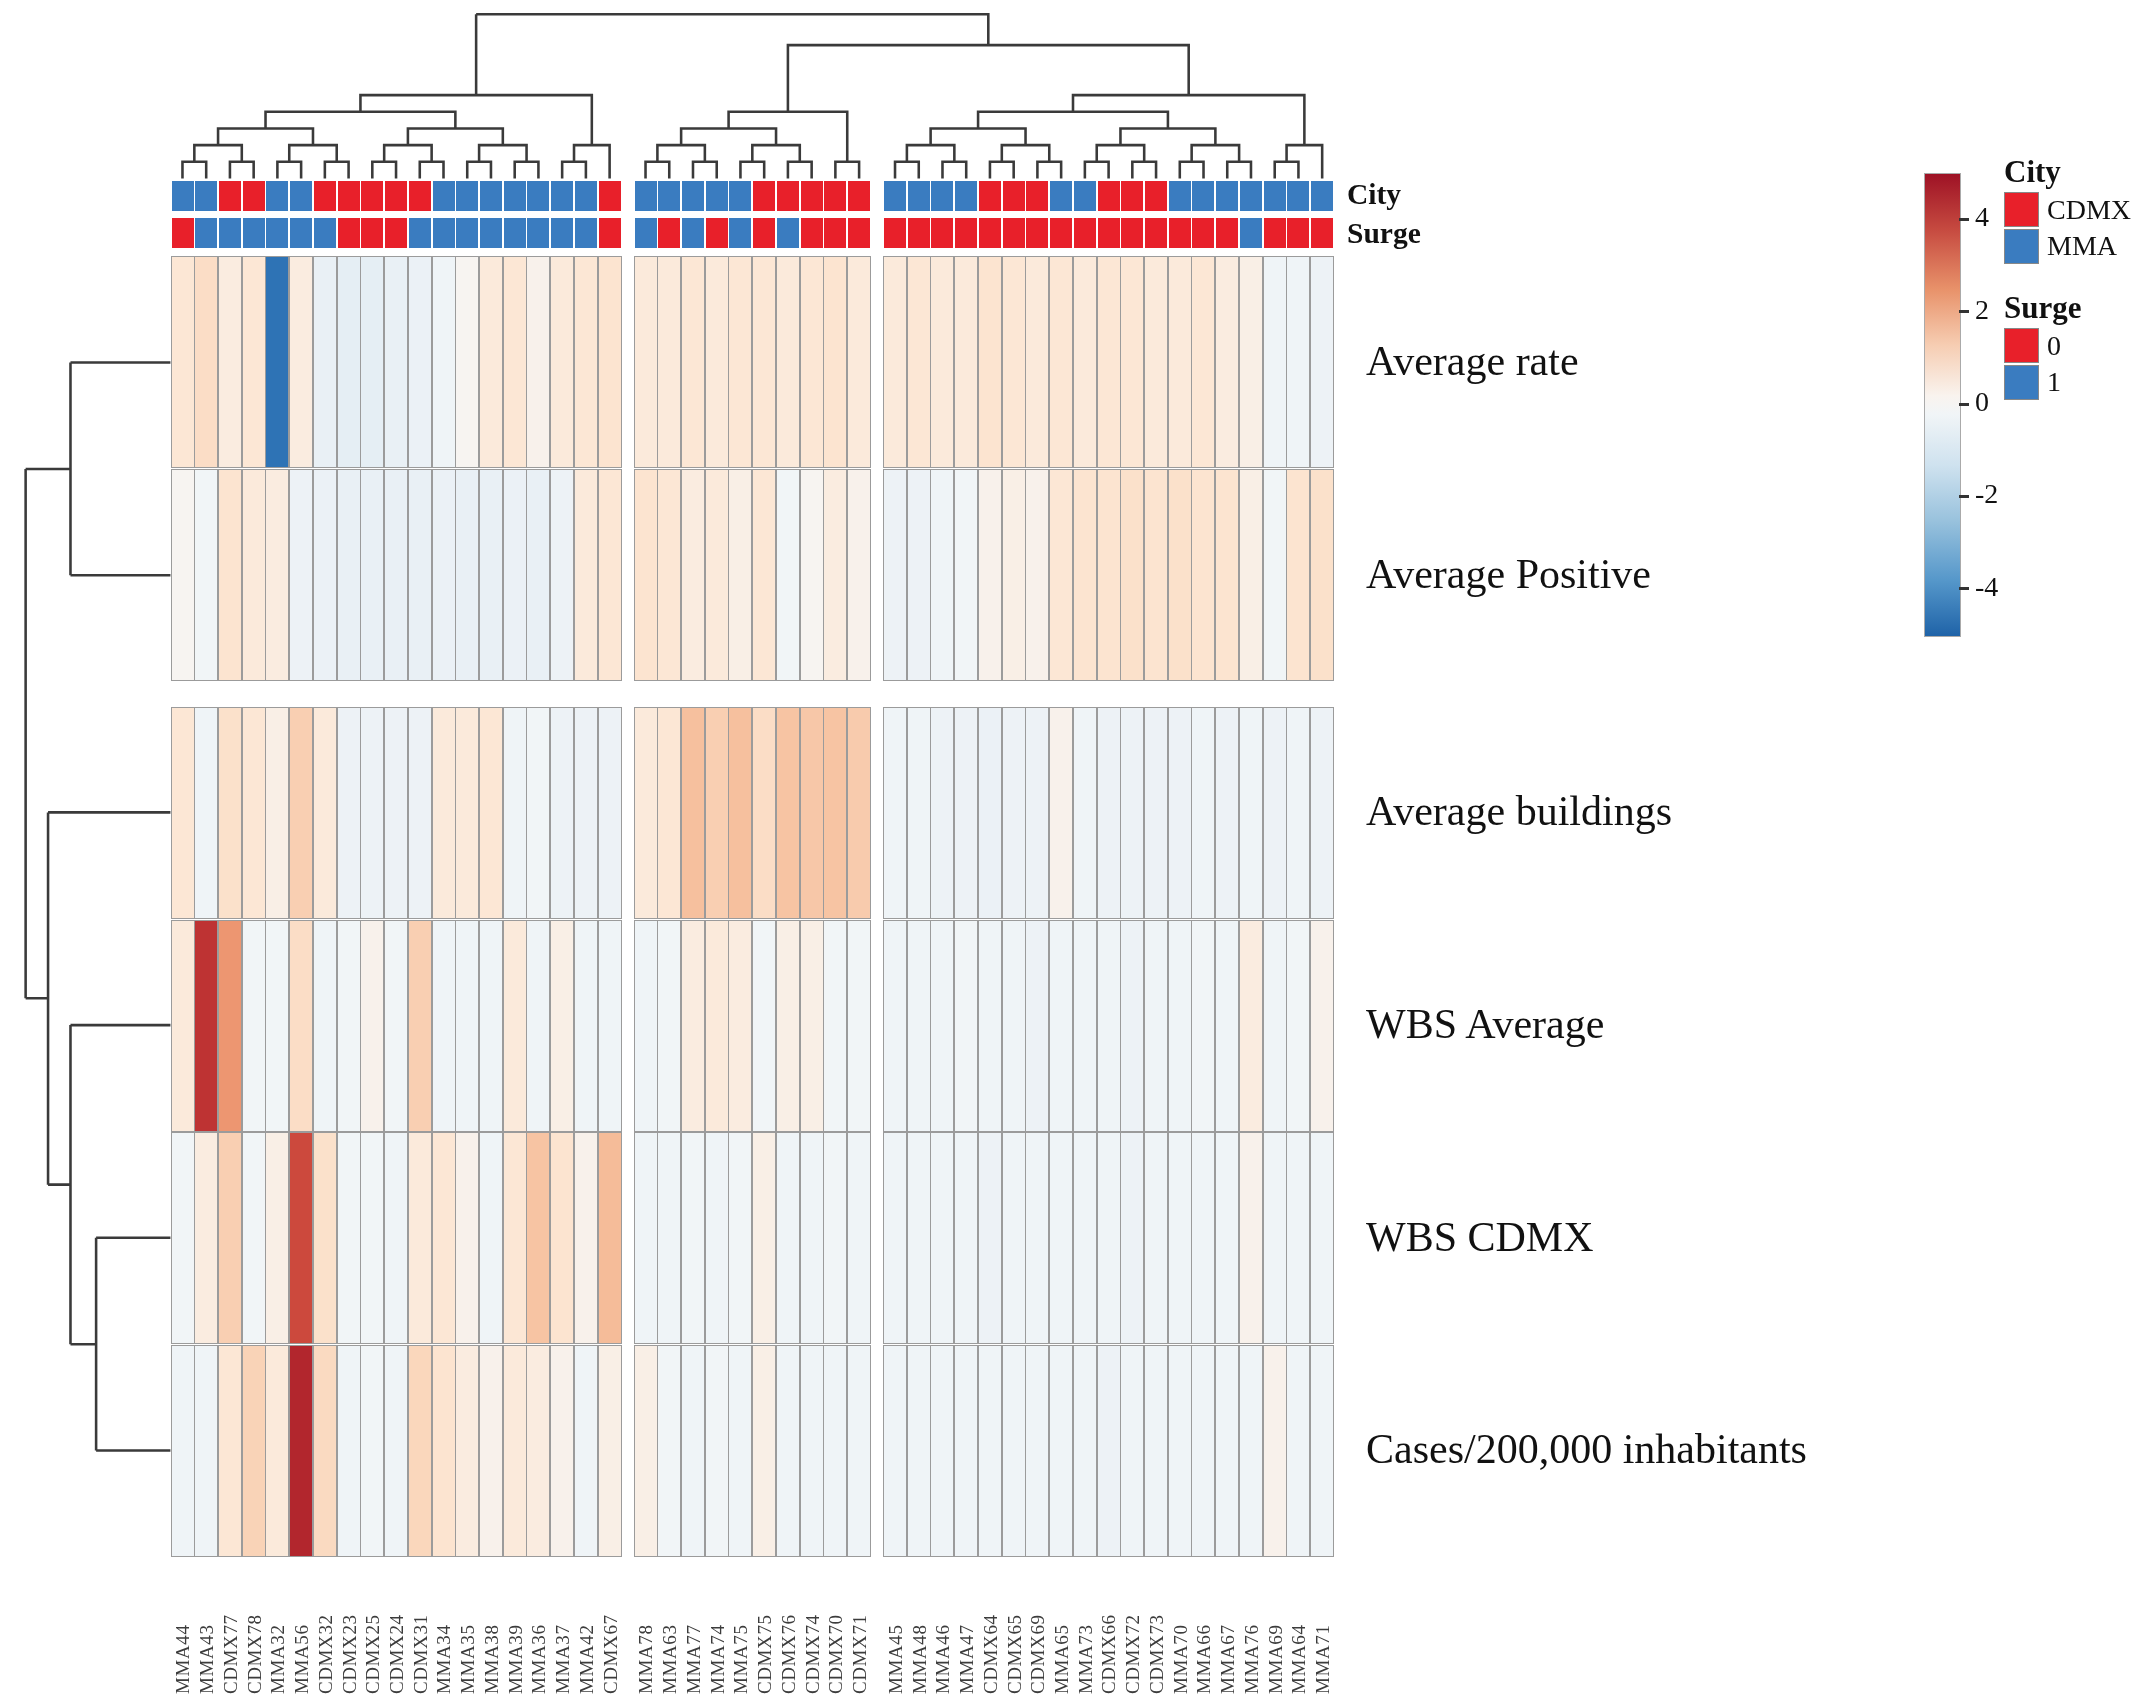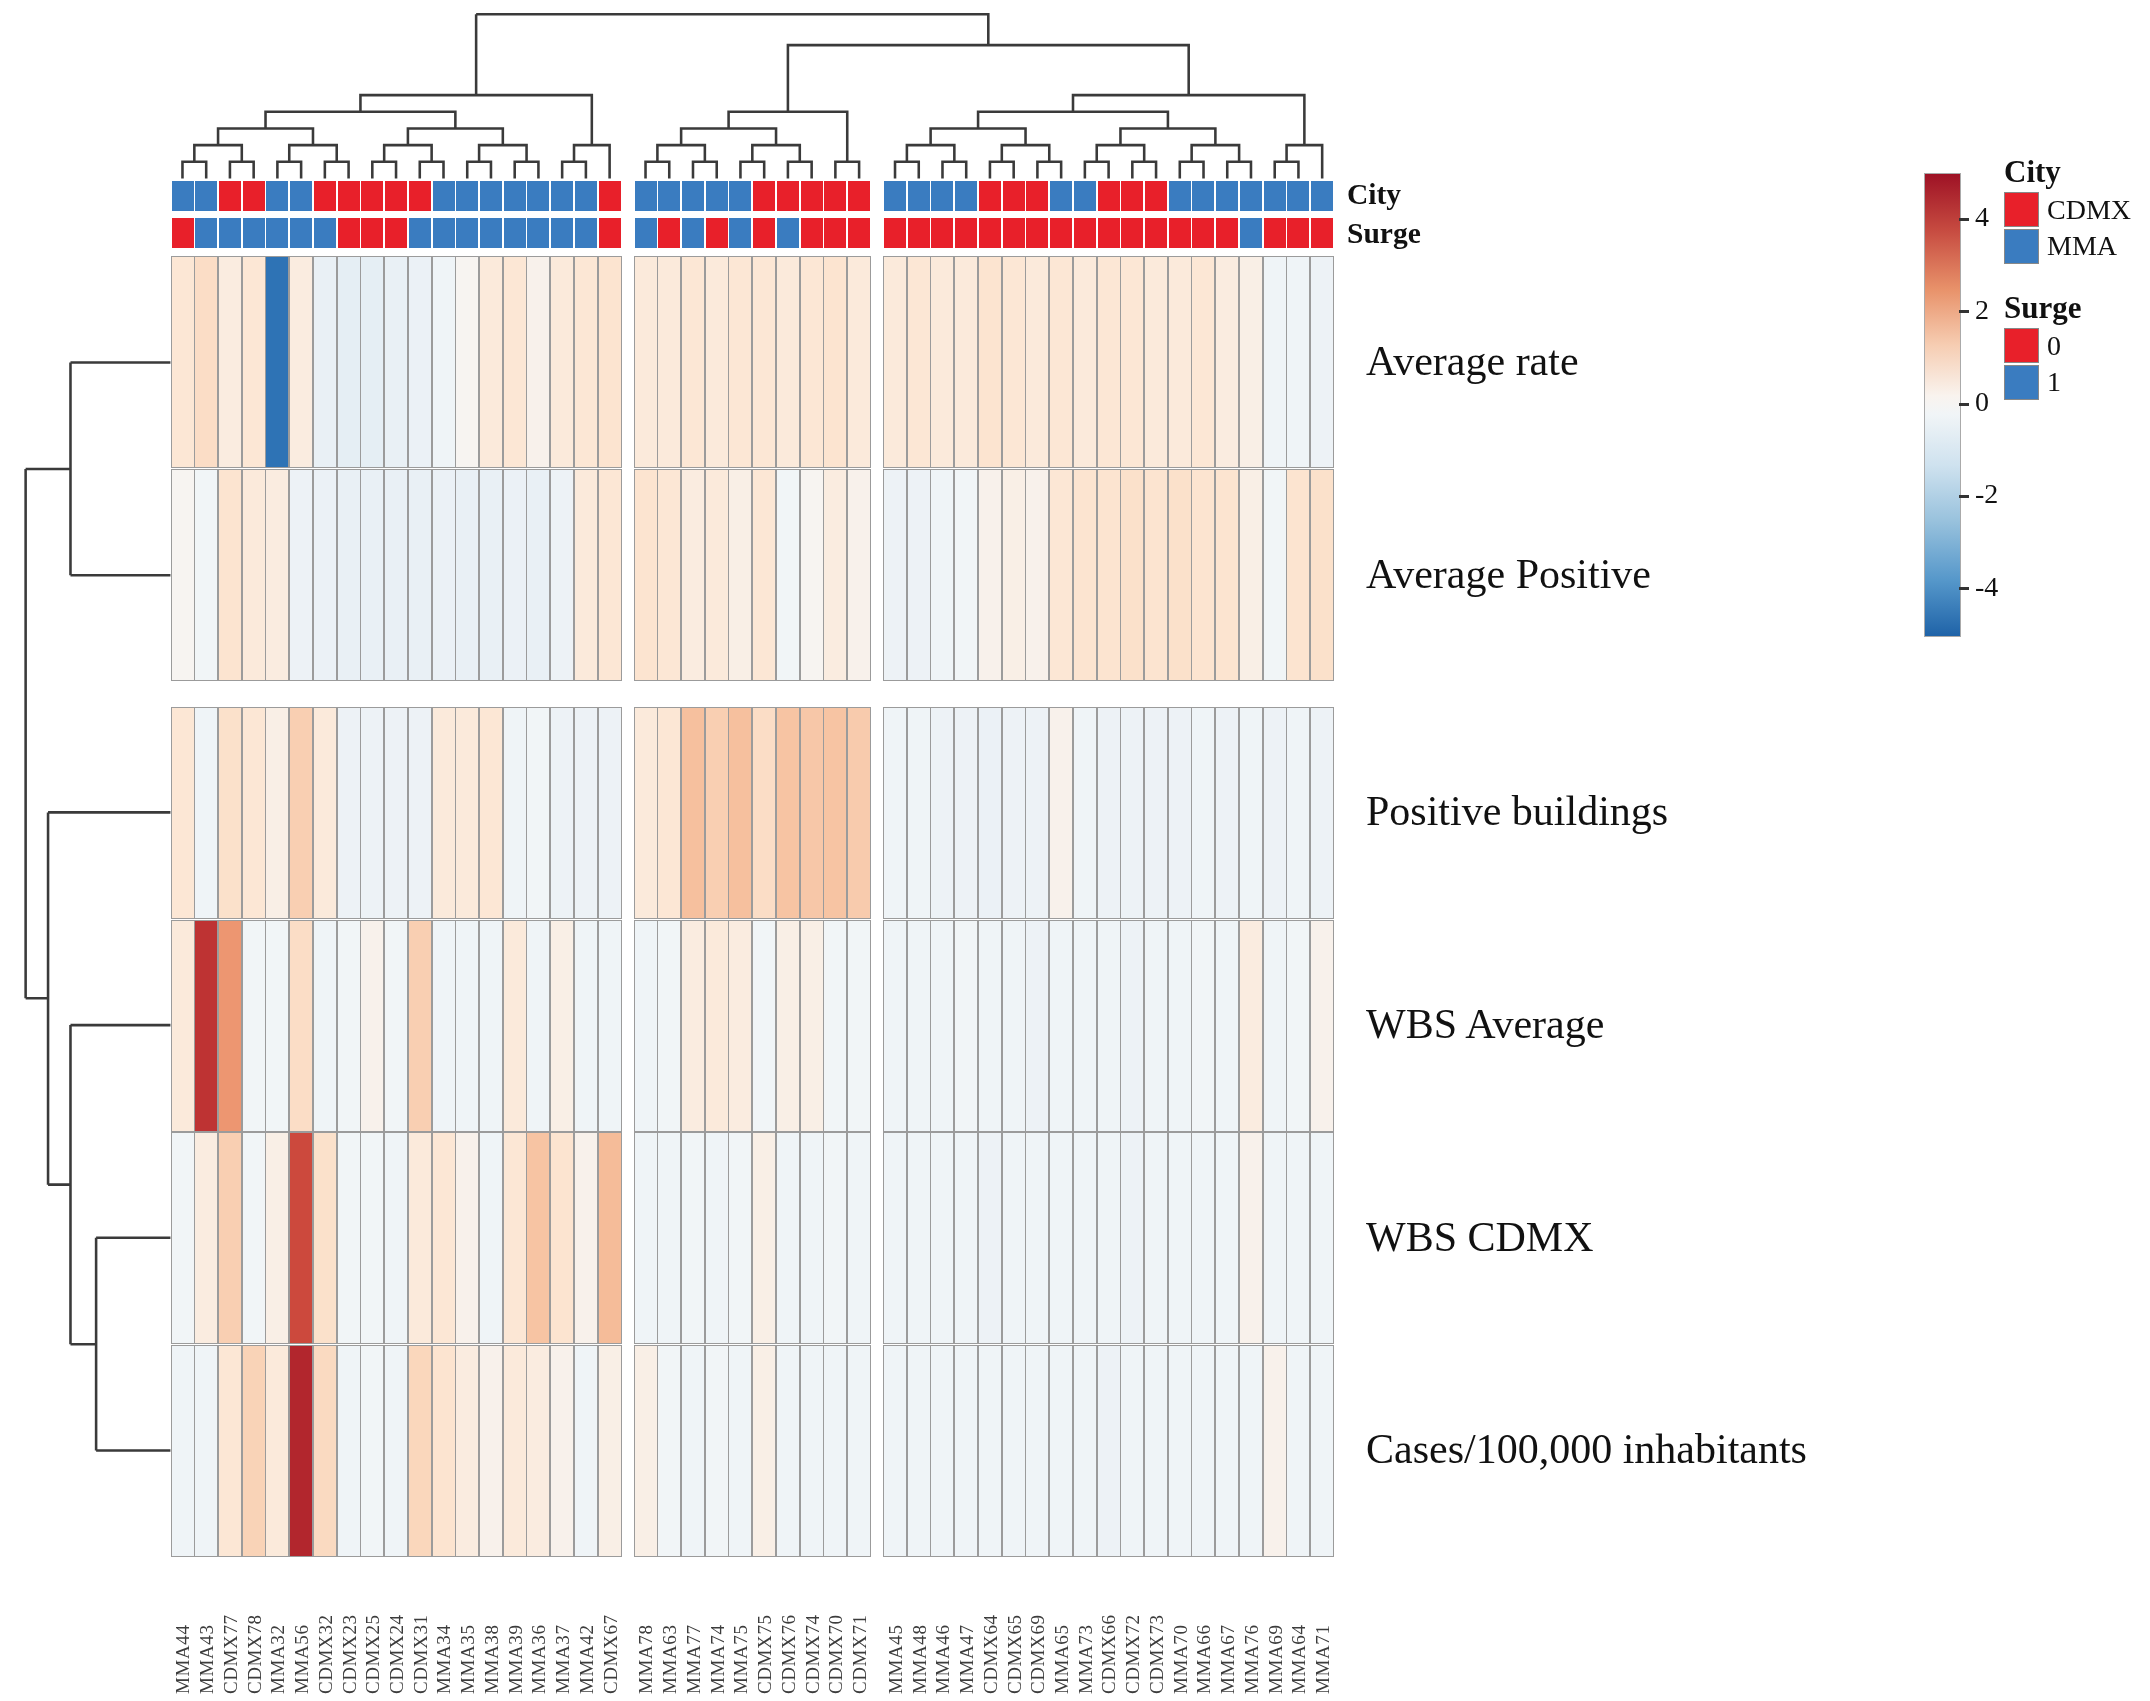--- a/index.html
+++ b/index.html
@@ -422,24 +422,24 @@
       <div class="hm-cell" style="left: 1191px; top: 1345px; width: 24px; height: 212px; background: rgb(239, 244, 247);"></div>
       <div class="hm-cell" style="left: 1215px; top: 1345px; width: 24px; height: 212px; background: rgb(239, 244, 247);"></div>
       <div class="hm-cell" style="left: 1239px; top: 1345px; width: 24px; height: 212px; background: rgb(239, 244, 247);"></div>
       <div class="hm-cell" style="left: 1263px; top: 1345px; width: 24px; height: 212px; background: rgb(248, 241, 235);"></div>
       <div class="hm-cell" style="left: 1286px; top: 1345px; width: 24px; height: 212px; background: rgb(239, 244, 247);"></div>
       <div class="hm-cell" style="left: 1310px; top: 1345px; width: 24px; height: 212px; background: rgb(239, 244, 247);"></div>
     </div>
   <div id="row-labels">
       <div class="row-label" style="left: 1366px; top: 337px;">Average rate</div>
       <div class="row-label" style="left: 1366px; top: 550px;">Average Positive</div>
-      <div class="row-label" style="left: 1366px; top: 787px;">Positive buildings</div>
+      <div class="row-label" style="left: 1366px; top: 787px;">Average buildings</div>
       <div class="row-label" style="left: 1366px; top: 1000px;">WBS Average</div>
       <div class="row-label" style="left: 1366px; top: 1213px;">WBS CDMX</div>
-      <div class="row-label" style="left: 1366px; top: 1425px;">Cases/100,000 inhabitants</div>
+      <div class="row-label" style="left: 1366px; top: 1425px;">Cases/200,000 inhabitants</div>
     </div>
   <div id="col-labels">
       <div class="col-label" style="left: 172px; top: 1566px; height: 128px; width: 20px;">MMA44</div>
       <div class="col-label" style="left: 196px; top: 1566px; height: 128px; width: 20px;">MMA43</div>
       <div class="col-label" style="left: 220px; top: 1566px; height: 128px; width: 20px;">CDMX77</div>
       <div class="col-label" style="left: 244px; top: 1566px; height: 128px; width: 20px;">CDMX78</div>
       <div class="col-label" style="left: 267px; top: 1566px; height: 128px; width: 20px;">MMA32</div>
       <div class="col-label" style="left: 291px; top: 1566px; height: 128px; width: 20px;">MMA56</div>
       <div class="col-label" style="left: 315px; top: 1566px; height: 128px; width: 20px;">CDMX32</div>
       <div class="col-label" style="left: 339px; top: 1566px; height: 128px; width: 20px;">CDMX23</div>

